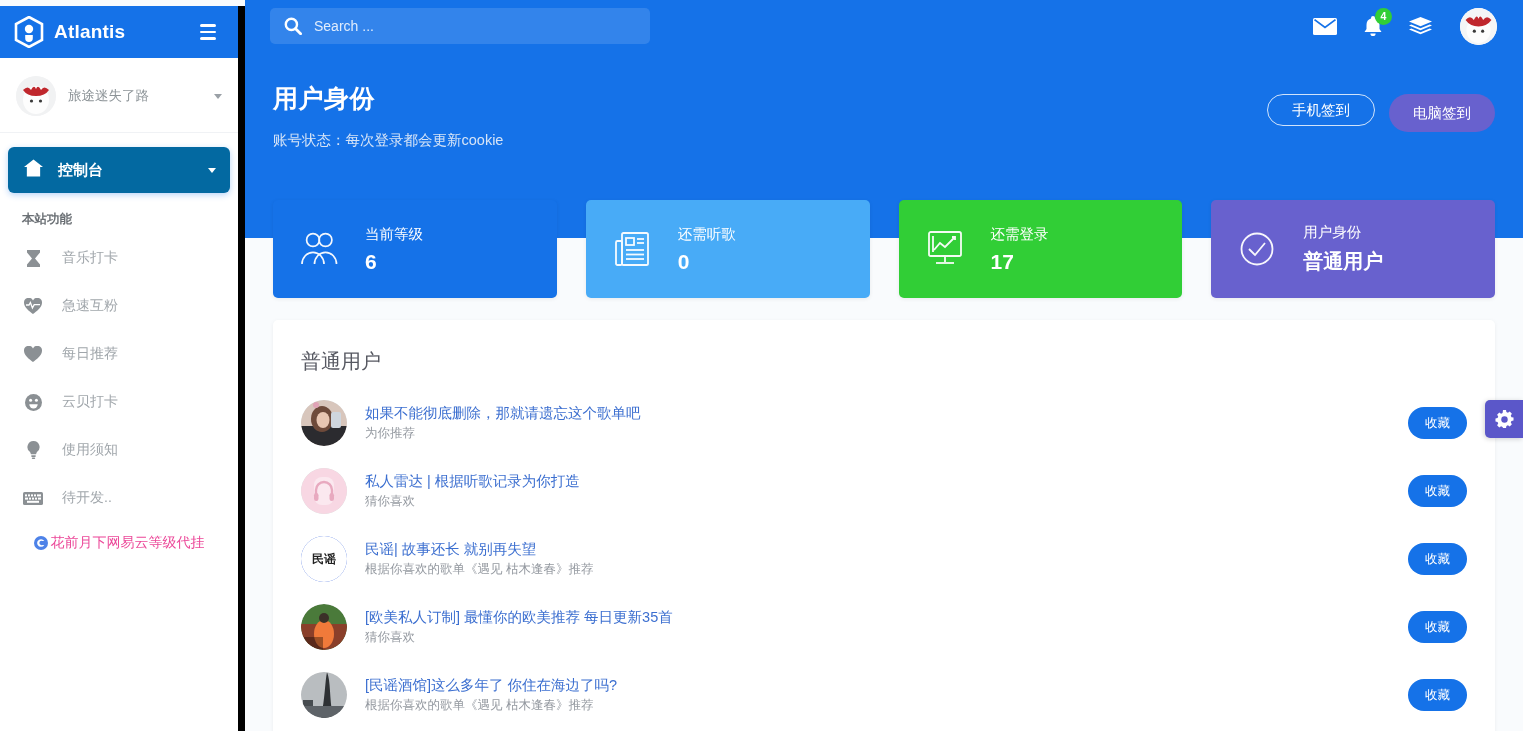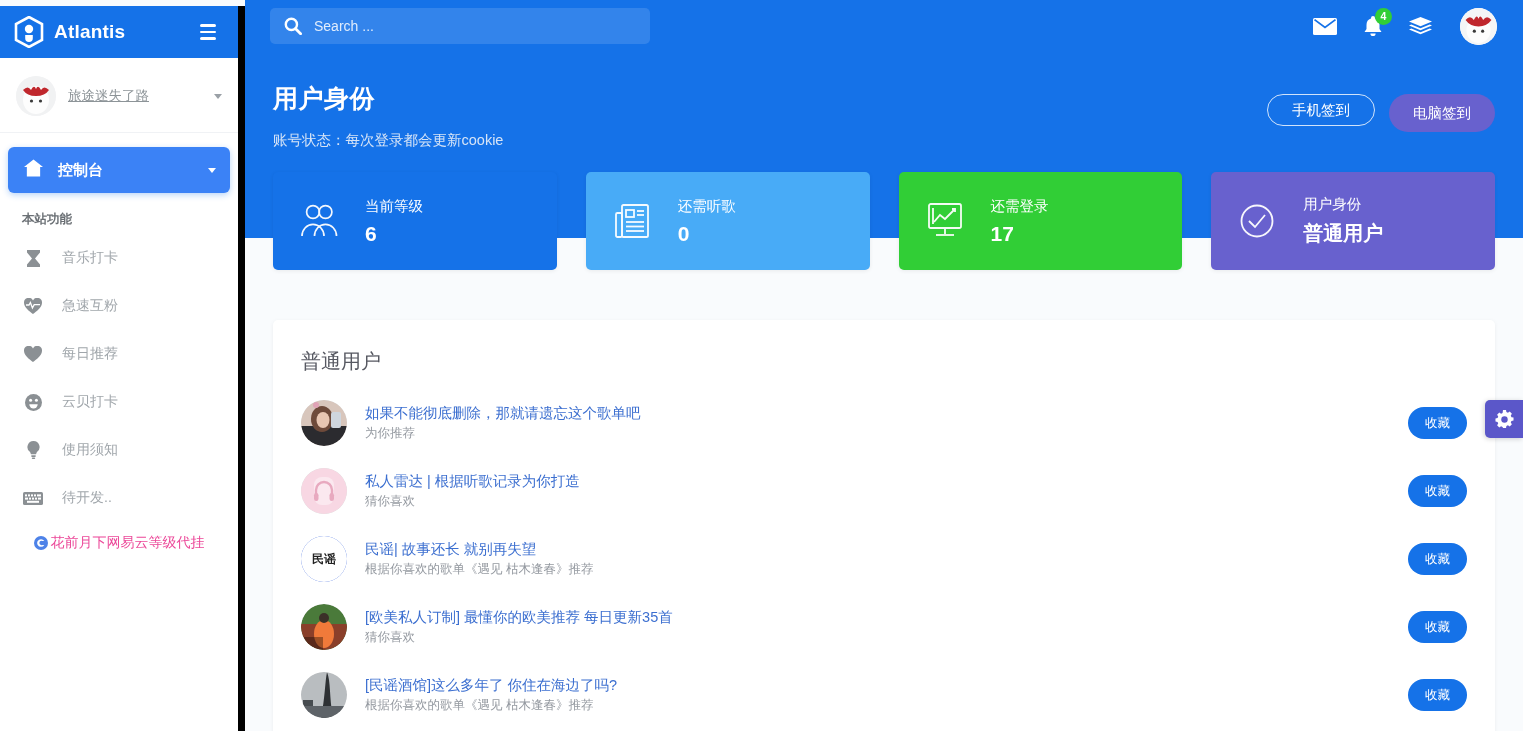--- a/index.html
+++ b/index.html
@@ -32,29 +32,29 @@
   .user-block {
     padding: 18px 16px 16px 16px;
     display: flex; align-items: center; gap: 12px;
     border-bottom: 1px solid #f0f2f5;
   }
   .user-ava {
     width: 40px; height: 40px; border-radius: 50%;
     background: #f2f3f5; flex: 0 0 40px; overflow: hidden;
     display: flex; align-items: center; justify-content: center;
   }
-  .user-name { font-size: 13.5px; color: #8d9498; flex: 1; text-decoration: underline; }
+  .user-name { font-size: 13.5px; color: #8d9498; flex: 1; }
   .caret-down {
     width: 0; height: 0; border-left: 4.5px solid transparent;
     border-right: 4.5px solid transparent; border-top: 5px solid #9aa0a6;
   }
 
   .nav-active {
     margin: 14px 8px 4px 8px; height: 46px; border-radius: 6px;
-    background: #3b82f6; color: #fff; display: flex; align-items: center;
+    background: #0369a1; color: #fff; display: flex; align-items: center;
     padding: 0 14px; gap: 14px; cursor: pointer;
     box-shadow: 0 2px 6px rgba(21,114,232,.3);
   }
   .nav-active .nl { font-size: 15px; font-weight: bold; flex: 1; }
   .nav-active .ico { width: 22px; text-align: center; font-size: 17px; }
   .nav-active .caret {
     width: 0; height: 0; border-left: 4.5px solid transparent;
     border-right: 4.5px solid transparent; border-top: 5px solid #fff;
   }
 
@@ -124,21 +124,21 @@
     border: 1px solid rgba(255,255,255,.8); color: #fff; background: transparent;
     border-radius: 22px; height: 32px; padding: 0 24px; font-size: 14.5px;
     cursor: pointer; font-family: Liberation Serif, serif;
   }
   .btn-purple {
     border: none; background: #6861ce; color: #fff; border-radius: 22px;
     height: 38px; padding: 0 24px; font-size: 14.5px; cursor: pointer; font-family: inherit;
   }
 
   .cards {
-    position: absolute; left: 28px; right: 28px; top: 120px;
+    position: absolute; left: 28px; right: 28px; top: 148px;
     display: grid; grid-template-columns: repeat(4, 1fr); gap: 29px;
   }
   .card {
     height: 98px; border-radius: 5px; display: flex; align-items: center;
     padding: 0 22px; gap: 22px; color: #fff;
     box-shadow: 0 1px 4px rgba(0,0,0,.07);
   }
   .card .c-ico { width: 48px; display:flex; align-items:center; justify-content:center; opacity:.95;}
   .card .c-txt { display: flex; flex-direction: column; gap: 6px; }
   .card .c-label { font-size: 14.5px; }

